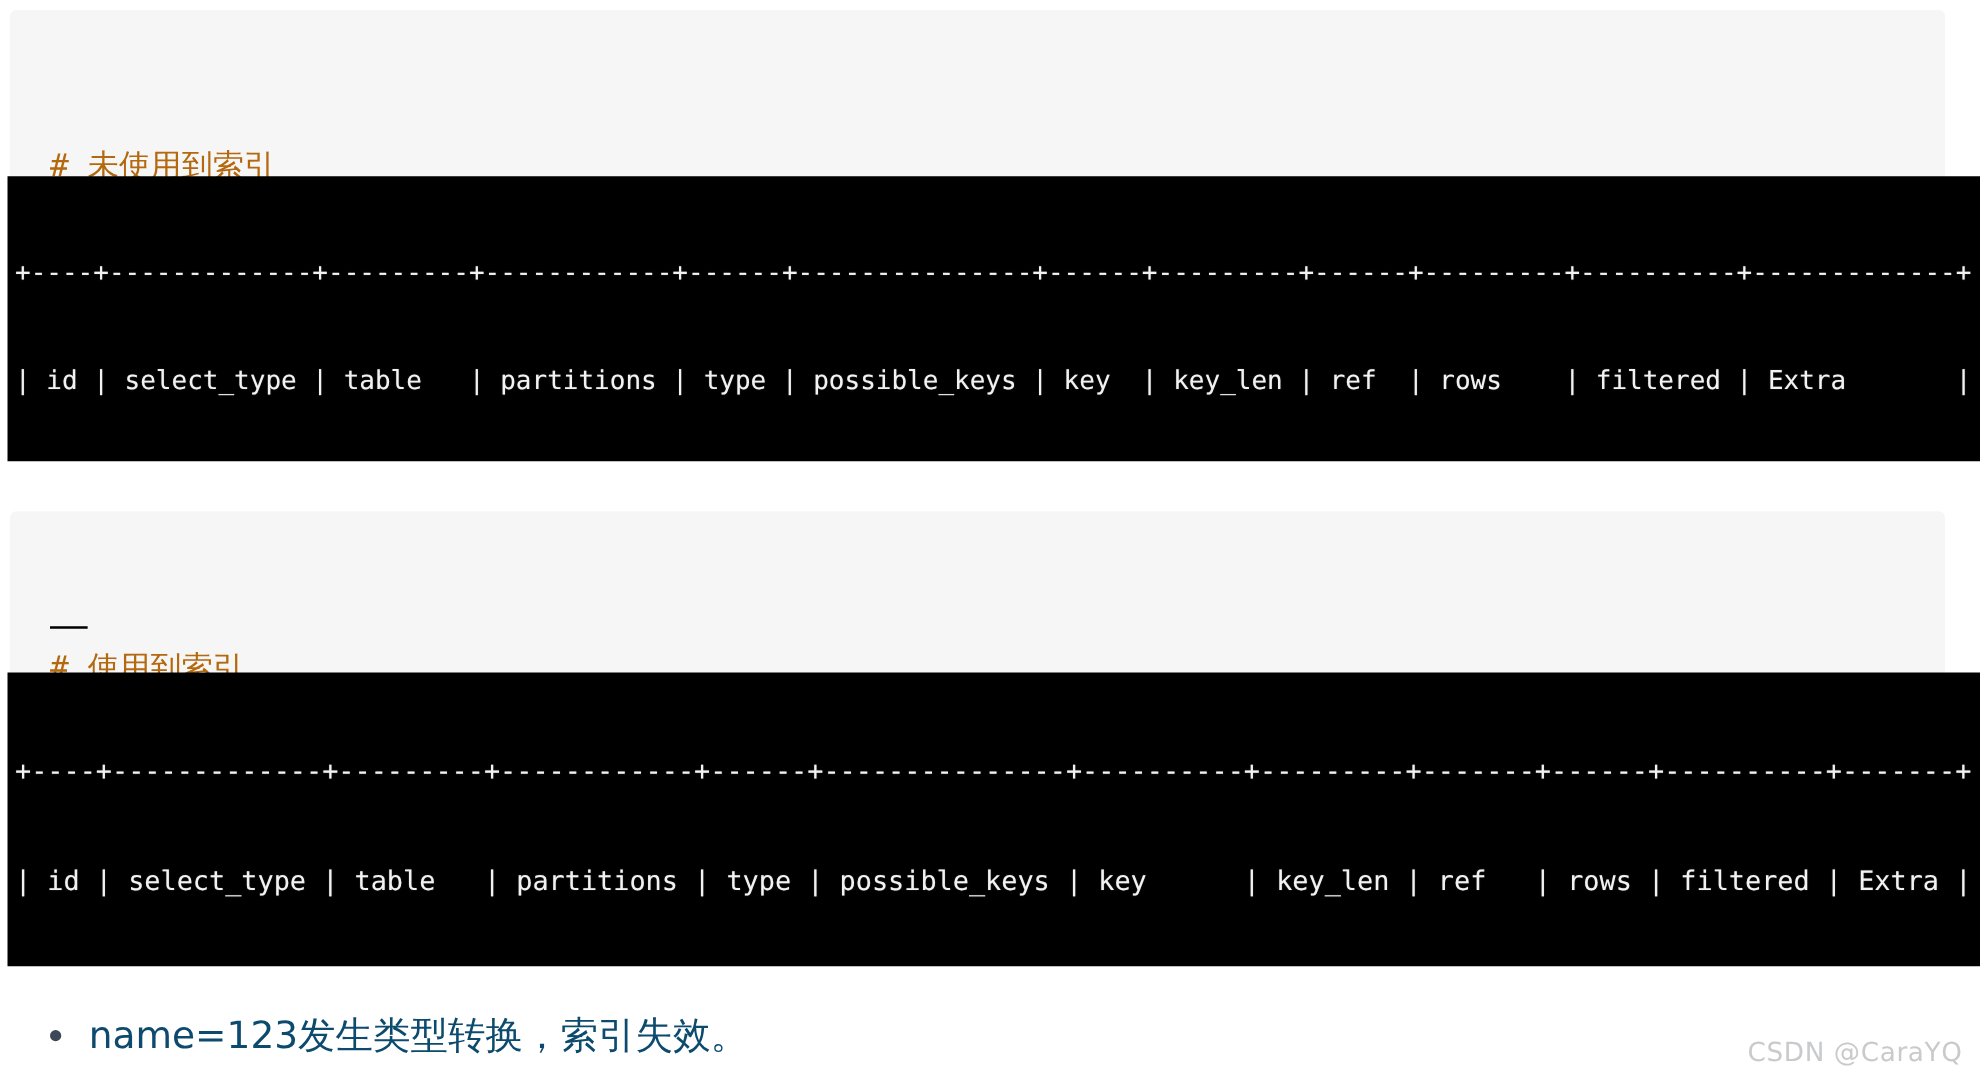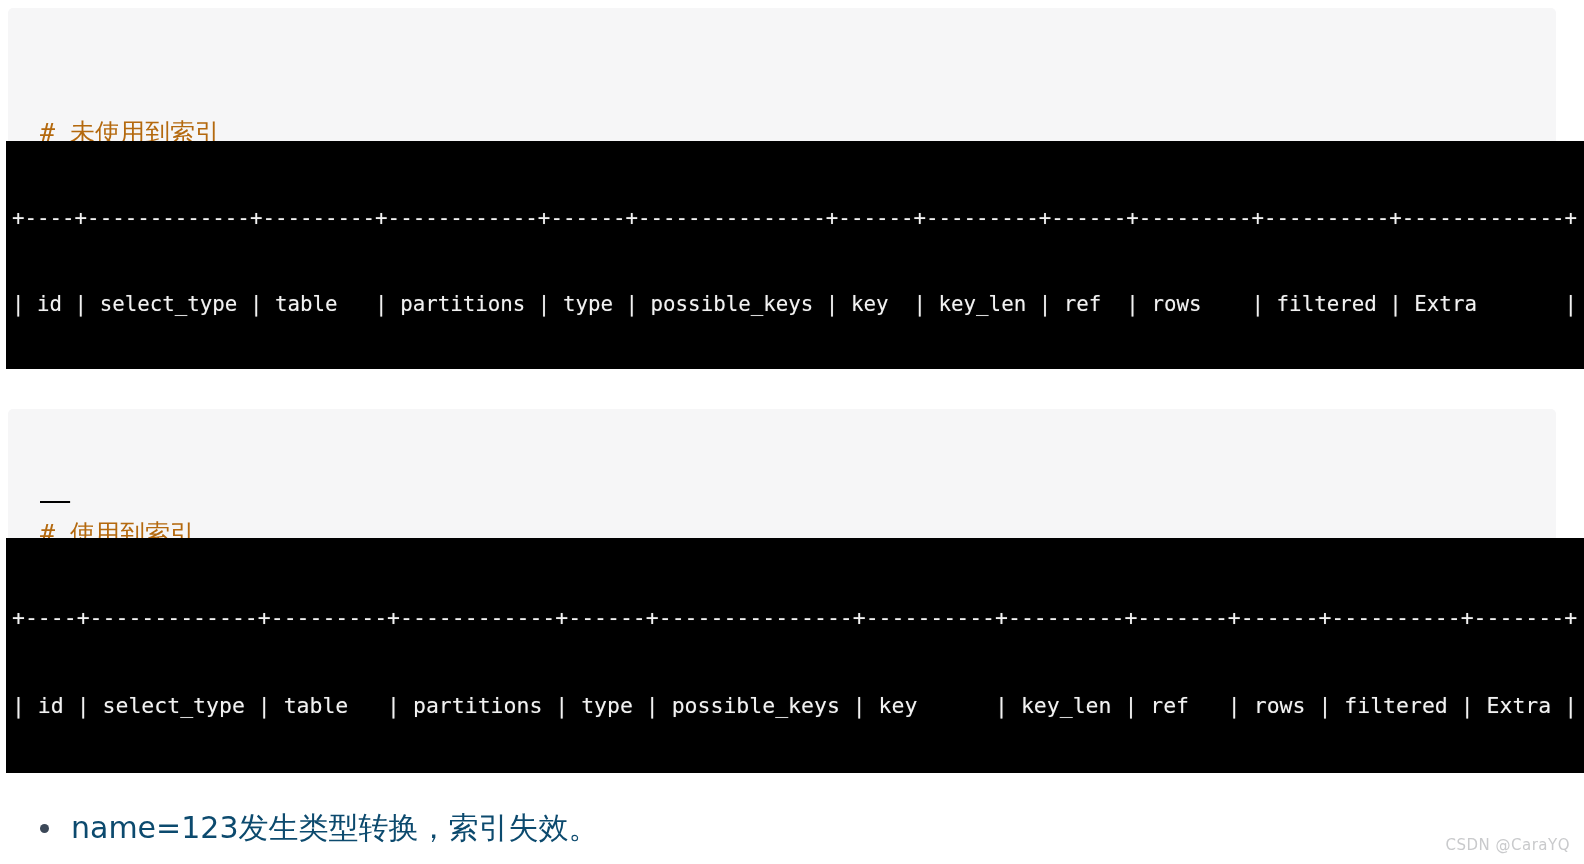--- a/index.html
+++ b/index.html
@@ -89,21 +89,21 @@
     background: #3c4858;
     flex: 0 0 auto;
   }
 
   
   #watermark {
     position: absolute;
     right: 14px;
     bottom: 10px;
     color: #c9cacc;
-    font-size: 15px;
+    font-size: 21px;
     font-family: "DejaVu Sans", sans-serif;
     letter-spacing: 0.5px;
     user-select: none;
   }
 </style>
 </head>
 <body>
 
 <div class="code-block" id="code-block-1">
   <span class="ln"><span class="tok-comment"># 未使用到索引</span></span><span class="ln"><span class="tok-kw">EXPLAIN</span> <span class="tok-kw">SELECT</span> <span class="tok-kw">SQL_NO_CACHE</span> <span class="tok-op">*</span> <span class="tok-kw">FROM</span> <span class="tok-ident">student</span> <span class="tok-kw">WHERE</span> <span class="tok-ident">name</span><span class="tok-op">=</span><span class="tok-num">123</span><span class="tok-punct">;</span></span>

